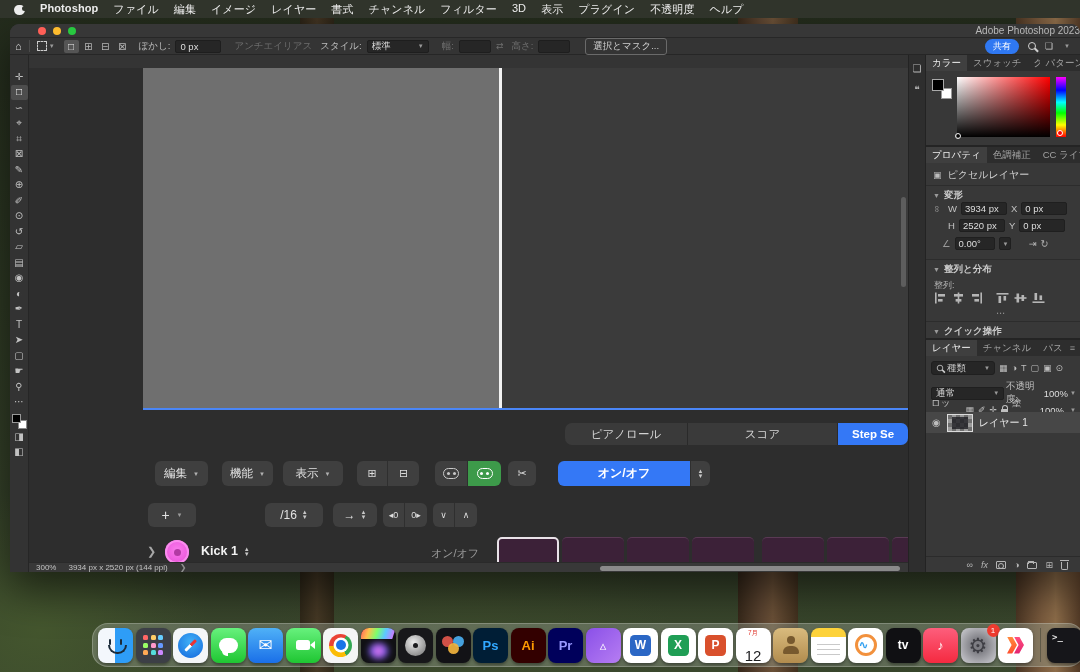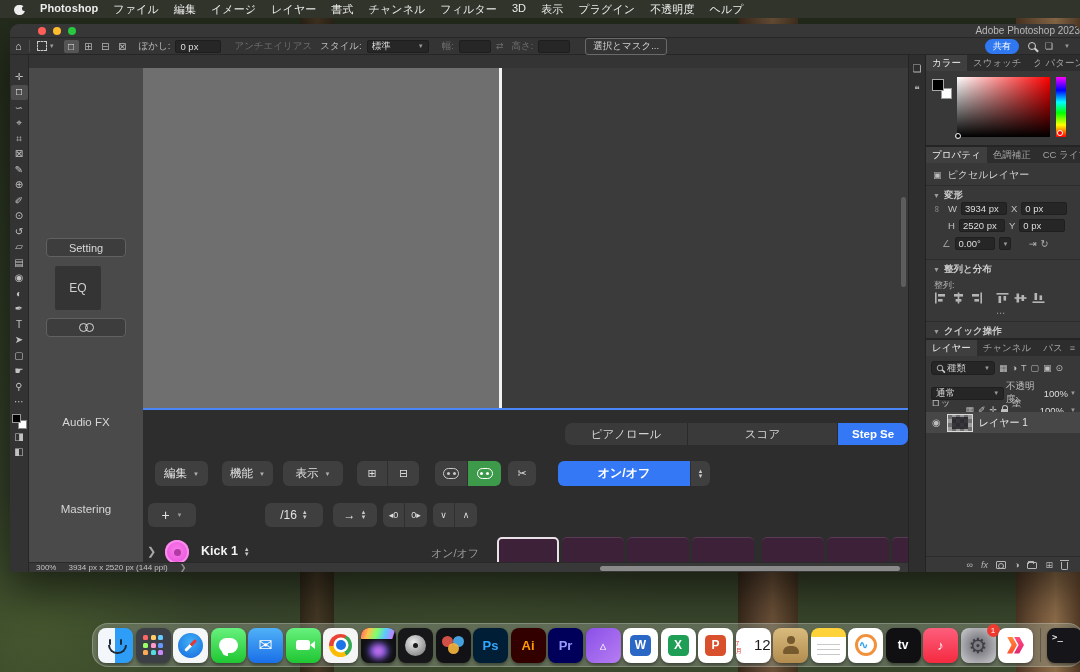--- a/index.html
+++ b/index.html
@@ -210,21 +210,21 @@
 .dvr i:nth-child(2){right:0;top:0;background:#4aaef0}
 .dvr i:nth-child(3){left:5.5px;bottom:0;background:#f2b33d}
 .dk-photoshop{background:#001e36}.dk-photoshop .dktxt{color:#31a8ff}
 .dk-illustrator{background:#330000}.dk-illustrator .dktxt{color:#ff9a00}
 .dk-premiere-pro{background:#00005b}.dk-premiere-pro .dktxt{color:#9999ff}
 .dk-affinity-photo{background:linear-gradient(135deg,#8a50e8,#b67df2);color:#fff;font-size:15px}
 .dk-word{background:#fff}.dk-excel{background:#fff}.dk-powerpoint{background:#fff}
 .ms{width:21px;height:21px;border-radius:4.5px;display:flex;align-items:center;justify-content:center}
 .ms .dktxt{color:#fff;font-size:12px}
 .ms.w{background:#2b67c5}.ms.x{background:#1f9e55}.ms.p{background:#d9502c}
-.dk-calendar{background:#fff;flex-direction:row;gap:12px}
+.dk-calendar{background:#fff;flex-direction:column;gap:12px}
 .cal-m{color:#e0382e;font-size:6.5px;line-height:7px;margin-top:3px}
 .cal-d{color:#1d1d1f;font-size:15px;line-height:16px;font-weight:300}
 .dk-contacts{background:linear-gradient(180deg,#d9bb7e,#b28c4e)}
 .cts{width:20px;height:18px;position:relative}
 .cts::before{content:"";position:absolute;left:6px;top:0;width:8px;height:8px;border-radius:50%;background:#77592e}
 .cts::after{content:"";position:absolute;left:2px;bottom:0;width:16px;height:8px;border-radius:8px 8px 2px 2px;background:#77592e}
 .dk-notes{background:linear-gradient(180deg,#fdd23a 0 26%,#ffffff 26%)}
 .ntl{position:absolute;left:6px;right:6px;top:16px;height:12px;background:repeating-linear-gradient(180deg,#c9c9c9 0 1px,transparent 1px 5px)}
 .dk-playgrounds{background:#fff}
 .pgw{width:22px;height:22px;border-radius:50%;border:3.5px solid #f2913d;position:relative}
@@ -338,32 +338,20 @@
       </div>
     <div id="fgbg">
       <span class="bgc"></span>
       <span class="fgc"></span>
     </div>
     <div class="tool">◨</div>
     <div class="tool">◧</div>
   </div>
 
   <div id="canvas">
-    <div id="cv-leftcol">
-      <div class="cv-btn" id="btn-setting">Setting</div>
-      <div id="eq-block">EQ</div>
-      <div class="cv-btn" id="btn-stereo">
-        <span class="stereo-ic">
-            <i></i>
-            <i></i>
-          </span>
-      </div>
-      <div class="cv-lbl" id="lbl-audiofx">Audio FX</div>
-      <div class="cv-lbl" id="lbl-mastering">Mastering</div>
-    </div>
     <div id="cv-plugin"></div>
     <div id="cv-vline"></div>
     <div id="cv-dark"></div>
     <div id="cv-blue"></div>
 
     <div id="seq">
       <div id="seq-tabs">
         <div class="stab" style="width:123px">ピアノロール</div>
         <div class="stab" style="width:150px">スコア</div>
         <div class="stab blue">Step Se</div>

